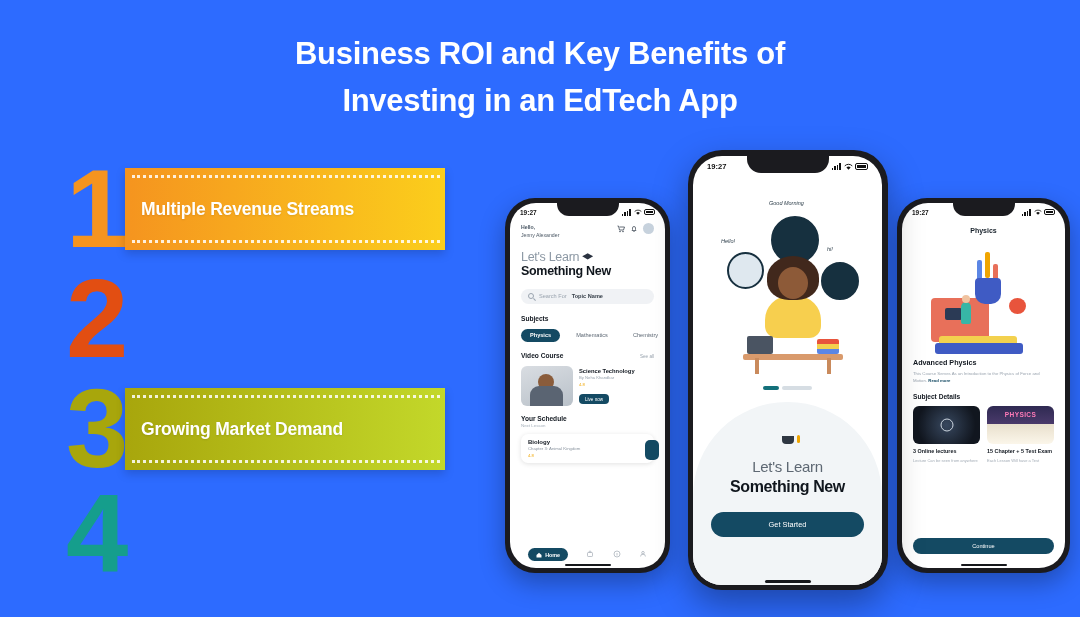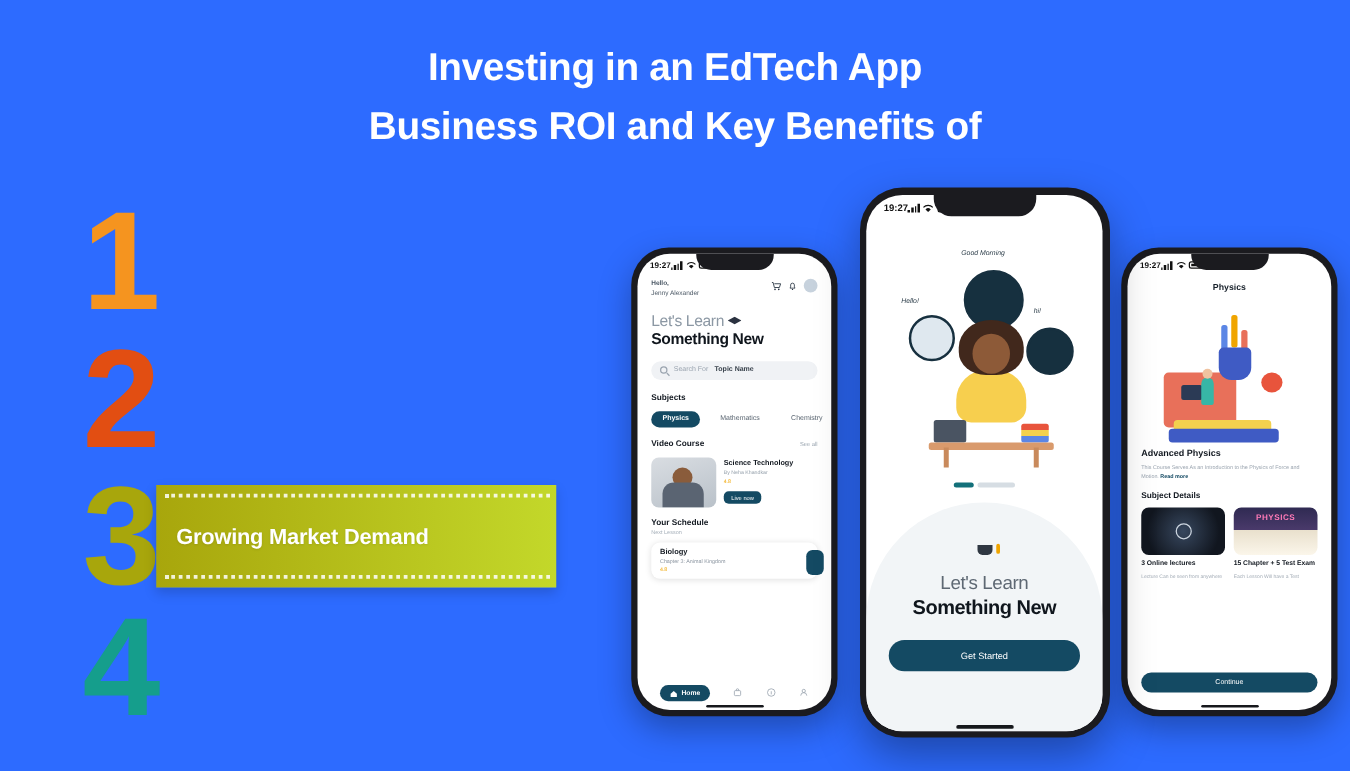--- a/index.html
+++ b/index.html
@@ -57,21 +57,21 @@
     width:100%; height:100%; background:#ffffff;
     border-radius:26px; overflow:hidden; position:relative;
   }
   .notch{
     position:absolute; top:0; left:50%; transform:translateX(-50%);
     background:#1b1b1f; border-bottom-left-radius:12px; border-bottom-right-radius:12px;
     z-index:20;
   }
   .statusbar{
     position:absolute; top:0; left:0; right:0; display:flex;
-    align-items:center; justify-content:flex-start;
+    align-items:center; justify-content:space-between;
     color:#111; font-weight:bold; z-index:19;
   }
   .sb-icons{ display:flex; align-items:center; gap:2.5px; }
   .bars-ic{ display:flex; align-items:flex-end; gap:1px; height:7px;}
   .bars-ic i{ display:block; width:1.6px; background:#111; }
   .bat{ border:1px solid #111; border-radius:2px; position:relative; }
   .bat:after{ content:""; position:absolute; left:1px; top:1px; bottom:1px; right:1px; background:#111; }
 
   
   #phoneL{ left:10px; top:48px; width:165px; height:375px; transform:rotate(0deg); }
@@ -219,28 +219,31 @@
   .getbtn{ position:absolute; left:18px; right:18px; top:110px; height:25px;
            background:#144a63; border-radius:14px; color:#fff; font-size:7.4px;
            display:flex; align-items:center; justify-content:center;}
 </style>
 </head>
 <body style="background: rgb(45, 107, 255);">
 
 <div class="stage">
 
   <div class="title">
+    <span class="ln">Business ROI and Key Benefits of</span>
     <span class="ln">Investing in an EdTech App</span>
-    <span class="ln">Business ROI and Key Benefits of</span>
   </div>
 
   <div class="benefits">
 
     <div class="benefit" id="b1">
       <div class="num" id="n1" style="color: rgb(245, 148, 31);">1</div>
+      <div class="bar" id="bar1" style="background: linear-gradient(90deg, rgb(245, 148, 31) 0%, rgb(251, 206, 28) 100%);">
+        <div class="label">Multiple Revenue Streams</div>
+      </div>
     </div>
 
     <div class="benefit" id="b2">
       <div class="num" id="n2" style="color: rgb(226, 78, 18);">2</div>
     </div>
 
     <div class="benefit" id="b3">
       <div class="num" id="n3" style="color: rgb(168, 166, 12);">3</div>
       <div class="bar" id="bar3" style="background: linear-gradient(90deg, rgb(168, 166, 12) 0%, rgb(195, 216, 42) 100%); align-items: center;">
         <div class="label">Growing Market Demand</div>

